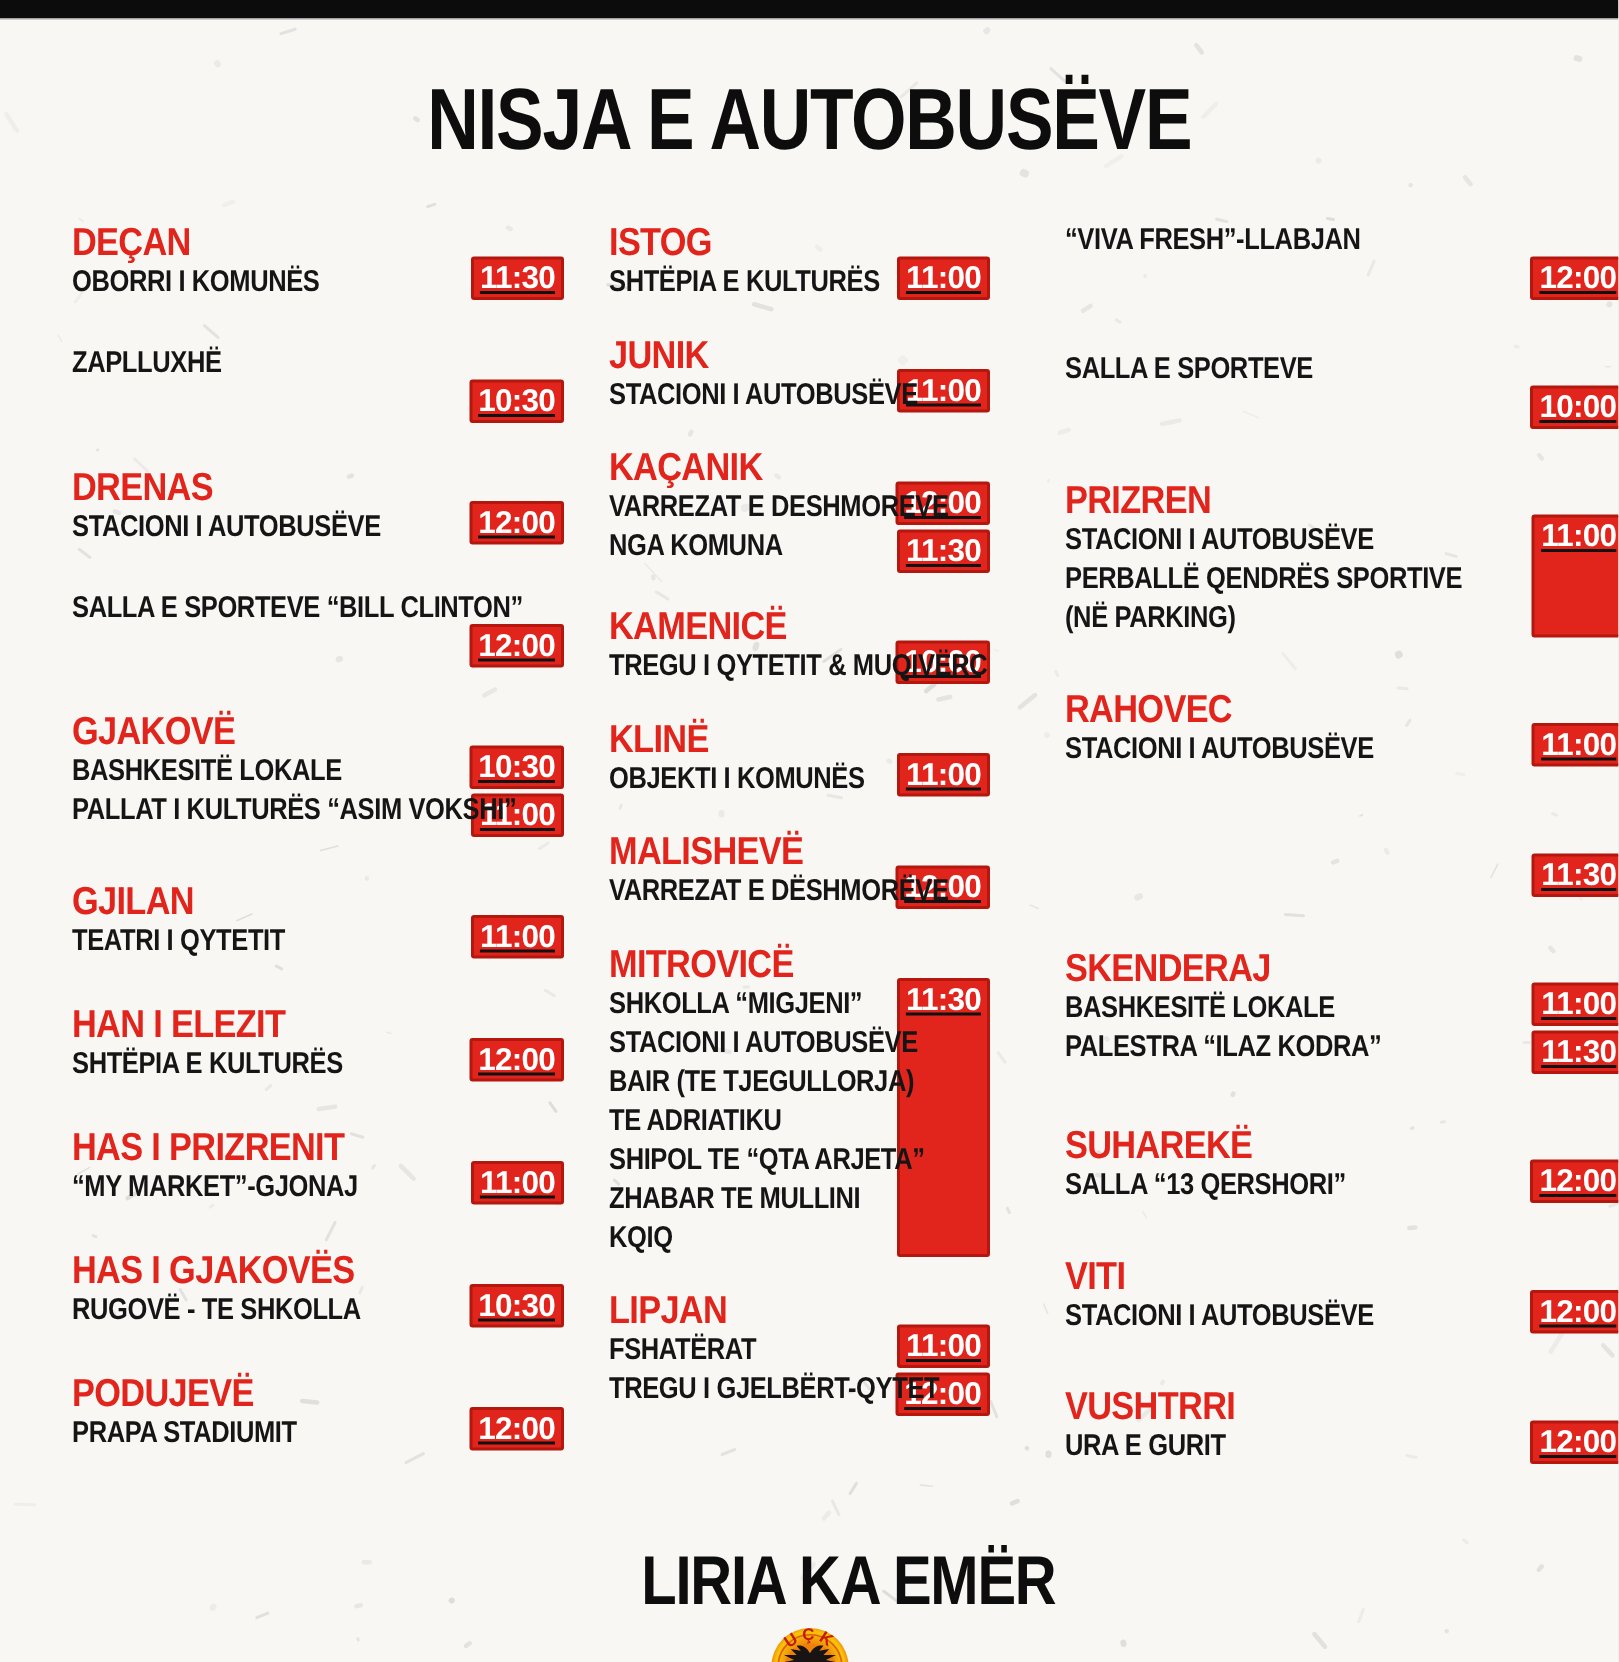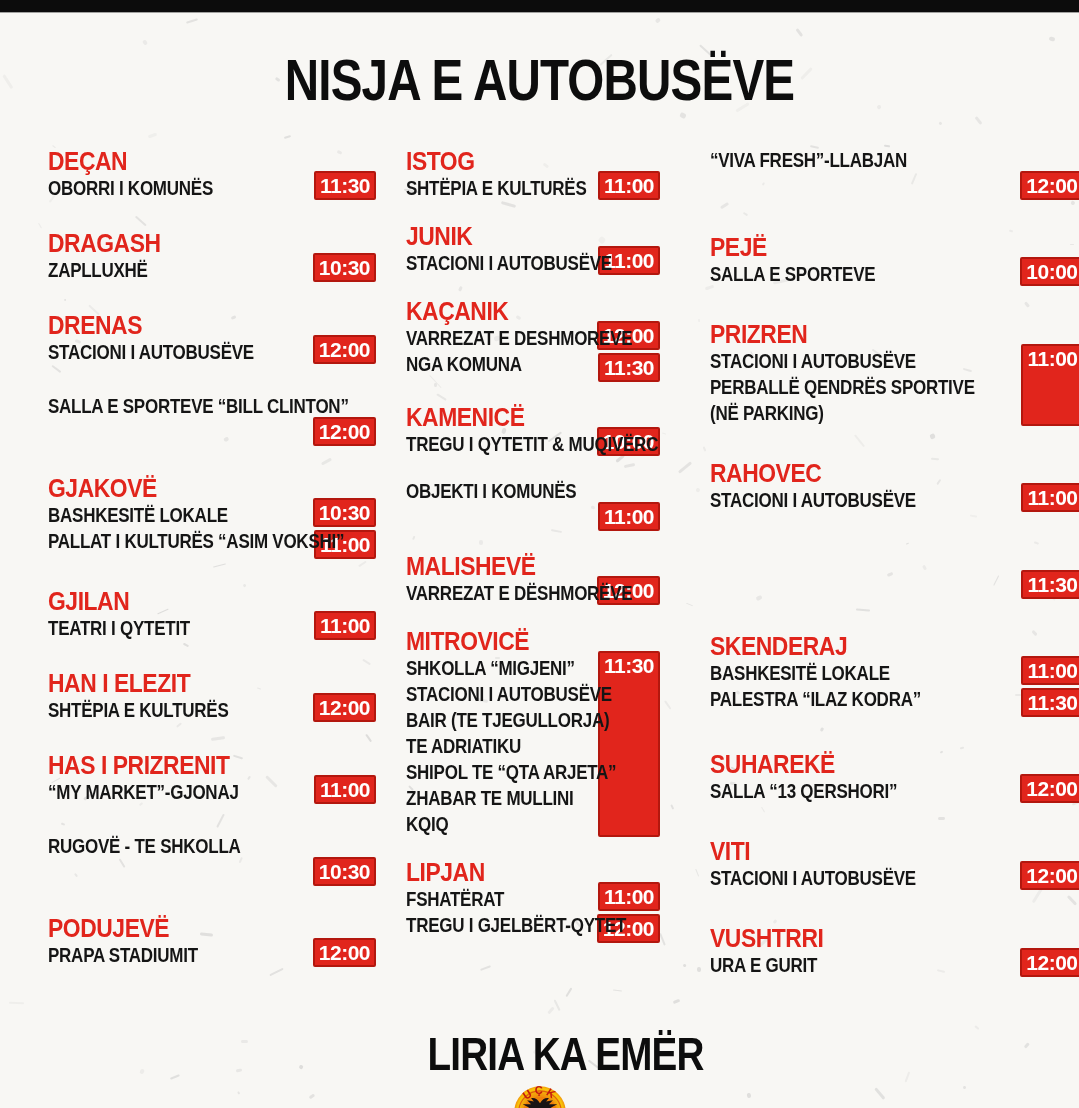--- a/index.html
+++ b/index.html
@@ -65,20 +65,21 @@
     transform:scaleX(.85);transform-origin:left;
     white-space:nowrap;
     line-height:26px;
   }
   .entry-left .loc{display:block;width:max-content;}
   .times{
     margin-left:auto;
     margin-top:24px;
     display:flex;flex-direction:column;gap:3px;
     align-items:flex-end;
+    text-decoration:underline;
   }
   .badge{
     box-sizing:border-box;
     min-width:58px;height:29px;
     padding:0 4px;
     background:var(--red,#e1251c);
     border:2px solid #b3170e;
     border-radius:2px;
     color:#fff;
     font-size:21px;font-weight:800;
@@ -285,21 +286,20 @@
             <div class="entry-left">
               <div><span class="city">DEÇAN</span></div>
               <span class="loc">OBORRI I KOMUNËS</span>
             </div>
             <div class="times">
               <div class="badge">11:30</div>
             </div>
           </div>
           <div class="entry">
             <div class="entry-left">
-              <div><span class="city">DRAGASH</span></div>
               <span class="loc">ZAPLLUXHË</span>
             </div>
             <div class="times">
               <div class="badge">10:30</div>
             </div>
           </div>
           <div class="entry">
             <div class="entry-left">
               <div><span class="city">DRENAS</span></div>
               <span class="loc">STACIONI I AUTOBUSËVE</span>
@@ -349,20 +349,21 @@
             <div class="entry-left">
               <div><span class="city">HAS I PRIZRENIT</span></div>
               <span class="loc">“MY MARKET”-GJONAJ</span>
             </div>
             <div class="times">
               <div class="badge">11:00</div>
             </div>
           </div>
           <div class="entry">
             <div class="entry-left">
+              <div><span class="city">HAS I GJAKOVËS</span></div>
               <span class="loc">RUGOVË - TE SHKOLLA</span>
             </div>
             <div class="times">
               <div class="badge">10:30</div>
             </div>
           </div>
           <div class="entry">
             <div class="entry-left">
               <div><span class="city">PODUJEVË</span></div>
               <span class="loc">PRAPA STADIUMIT</span>
@@ -407,20 +408,21 @@
             <div class="entry-left">
               <div><span class="city">KAMENICË</span></div>
               <span class="loc">TREGU I QYTETIT &amp; MUQIVËRC</span>
             </div>
             <div class="times">
               <div class="badge">10:00</div>
             </div>
           </div>
           <div class="entry">
             <div class="entry-left">
+              <div><span class="city">KLINË</span></div>
               <span class="loc">OBJEKTI I KOMUNËS</span>
             </div>
             <div class="times">
               <div class="badge">11:00</div>
             </div>
           </div>
           <div class="entry">
             <div class="entry-left">
               <div><span class="city">MALISHEVË</span></div>
               <span class="loc">VARREZAT E DËSHMORËVE</span>
@@ -461,21 +463,20 @@
           <div class="entry">
             <div class="entry-left">
               <span class="loc">“VIVA FRESH”-LLABJAN</span>
             </div>
             <div class="times">
               <div class="badge">12:00</div>
             </div>
           </div>
           <div class="entry">
             <div class="entry-left">
-              <div><span class="city">PEJË</span></div>
               <span class="loc">SALLA E SPORTEVE</span>
             </div>
             <div class="times">
               <div class="badge">10:00</div>
             </div>
           </div>
           <div class="entry">
             <div class="entry-left">
               <div><span class="city">PRIZREN</span></div>
               <span class="loc">STACIONI I AUTOBUSËVE</span>

